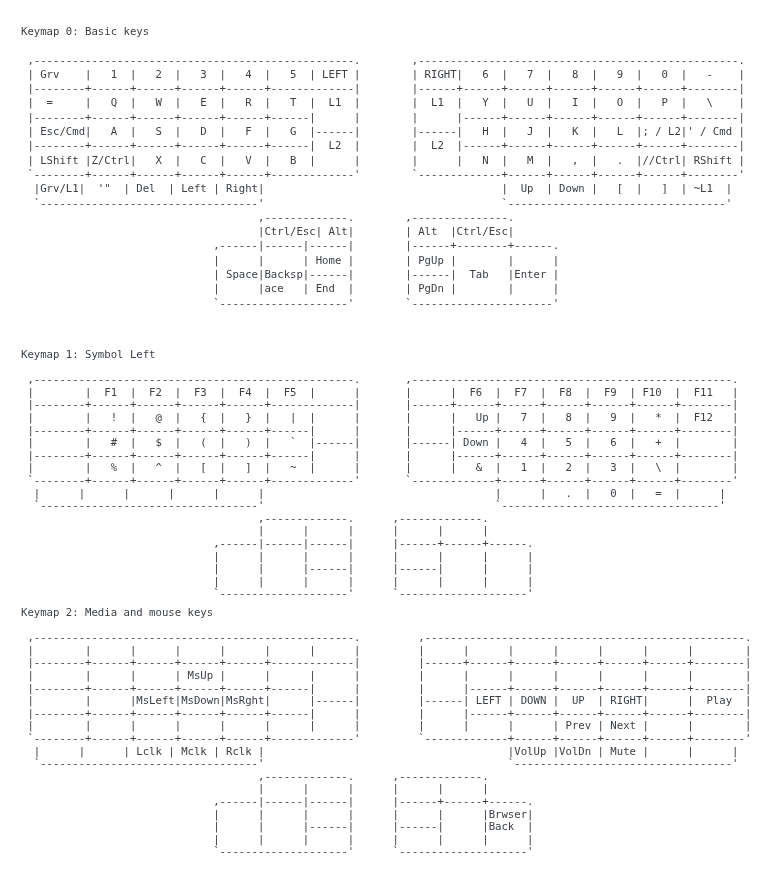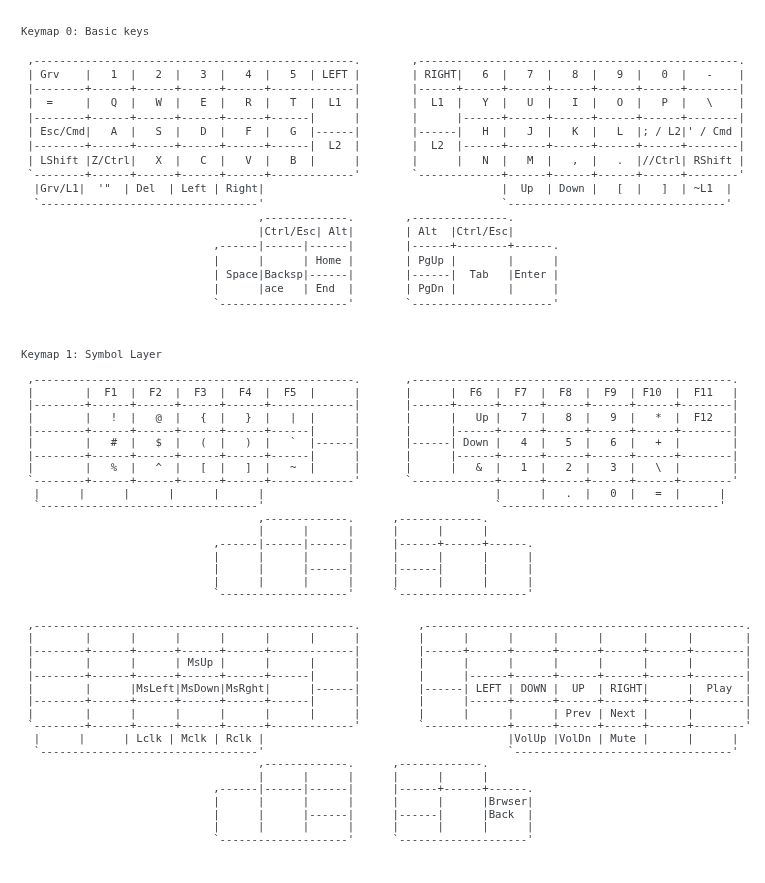--- a/index.html
+++ b/index.html
@@ -61,21 +61,21 @@
                                      ,-------------.        ,---------------.
                                      |Ctrl/Esc| Alt|        | Alt  |Ctrl/Esc|
                               ,------|------|------|        |------+--------+------.
                               |      |      | Home |        | PgUp |        |      |
                               | Space|Backsp|------|        |------|  Tab   |Enter |
                               |      |ace   | End  |        | PgDn |        |      |
                               `--------------------'        `----------------------'</pre>
   </section>
 
   <section class="km" id="km1">
-    <div class="t">Keymap 1: Symbol Layer</div>
+    <div class="t">Keymap 1: Symbol Left</div>
     <pre class="art"> ,--------------------------------------------------.       ,--------------------------------------------------.
  |        |  F1  |  F2  |  F3  |  F4  |  F5  |      |       |      |  F6  |  F7  |  F8  |  F9  | F10  |  F11   |
  |--------+------+------+------+------+-------------|       |------+------+------+------+------+------+--------|
  |        |   !  |   @  |   {  |   }  |   |  |      |       |      |   Up |   7  |   8  |   9  |   *  |  F12   |
  |--------+------+------+------+------+------|      |       |      |------+------+------+------+------+--------|
  |        |   #  |   $  |   (  |   )  |   `  |------|       |------| Down |   4  |   5  |   6  |   +  |        |
  |--------+------+------+------+------+------|      |       |      |------+------+------+------+------+--------|
  |        |   %  |   ^  |   [  |   ]  |   ~  |      |       |      |   &amp;  |   1  |   2  |   3  |   \  |        |
  `--------+------+------+------+------+-------------'       `-------------+------+------+------+------+--------'
   |      |      |      |      |      |                                    |      |   .  |   0  |   =  |      |
@@ -83,20 +83,21 @@
                                      ,-------------.      ,-------------.
                                      |      |      |      |      |      |
                               ,------|------|------|      |------+------+------.
                               |      |      |      |      |      |      |      |
                               |      |      |------|      |------|      |      |
                               |      |      |      |      |      |      |      |
                               `--------------------'      `--------------------'</pre>
   </section>
 
   <section class="km" id="km2">
+    <div class="t">Keymap 2: Media and mouse keys</div>
     <pre class="art"> ,--------------------------------------------------.         ,--------------------------------------------------.
  |        |      |      |      |      |      |      |         |      |      |      |      |      |      |        |
  |--------+------+------+------+------+-------------|         |------+------+------+------+------+------+--------|
  |        |      |      | MsUp |      |      |      |         |      |      |      |      |      |      |        |
  |--------+------+------+------+------+------|      |         |      |------+------+------+------+------+--------|
  |        |      |MsLeft|MsDown|MsRght|      |------|         |------| LEFT | DOWN |  UP  | RIGHT|      |  Play  |
  |--------+------+------+------+------+------|      |         |      |------+------+------+------+------+--------|
  |        |      |      |      |      |      |      |         |      |      |      | Prev | Next |      |        |
  `--------+------+------+------+------+-------------'         `-------------+------+------+------+------+--------'
   |      |      | Lclk | Mclk | Rclk |                                      |VolUp |VolDn | Mute |      |      |

